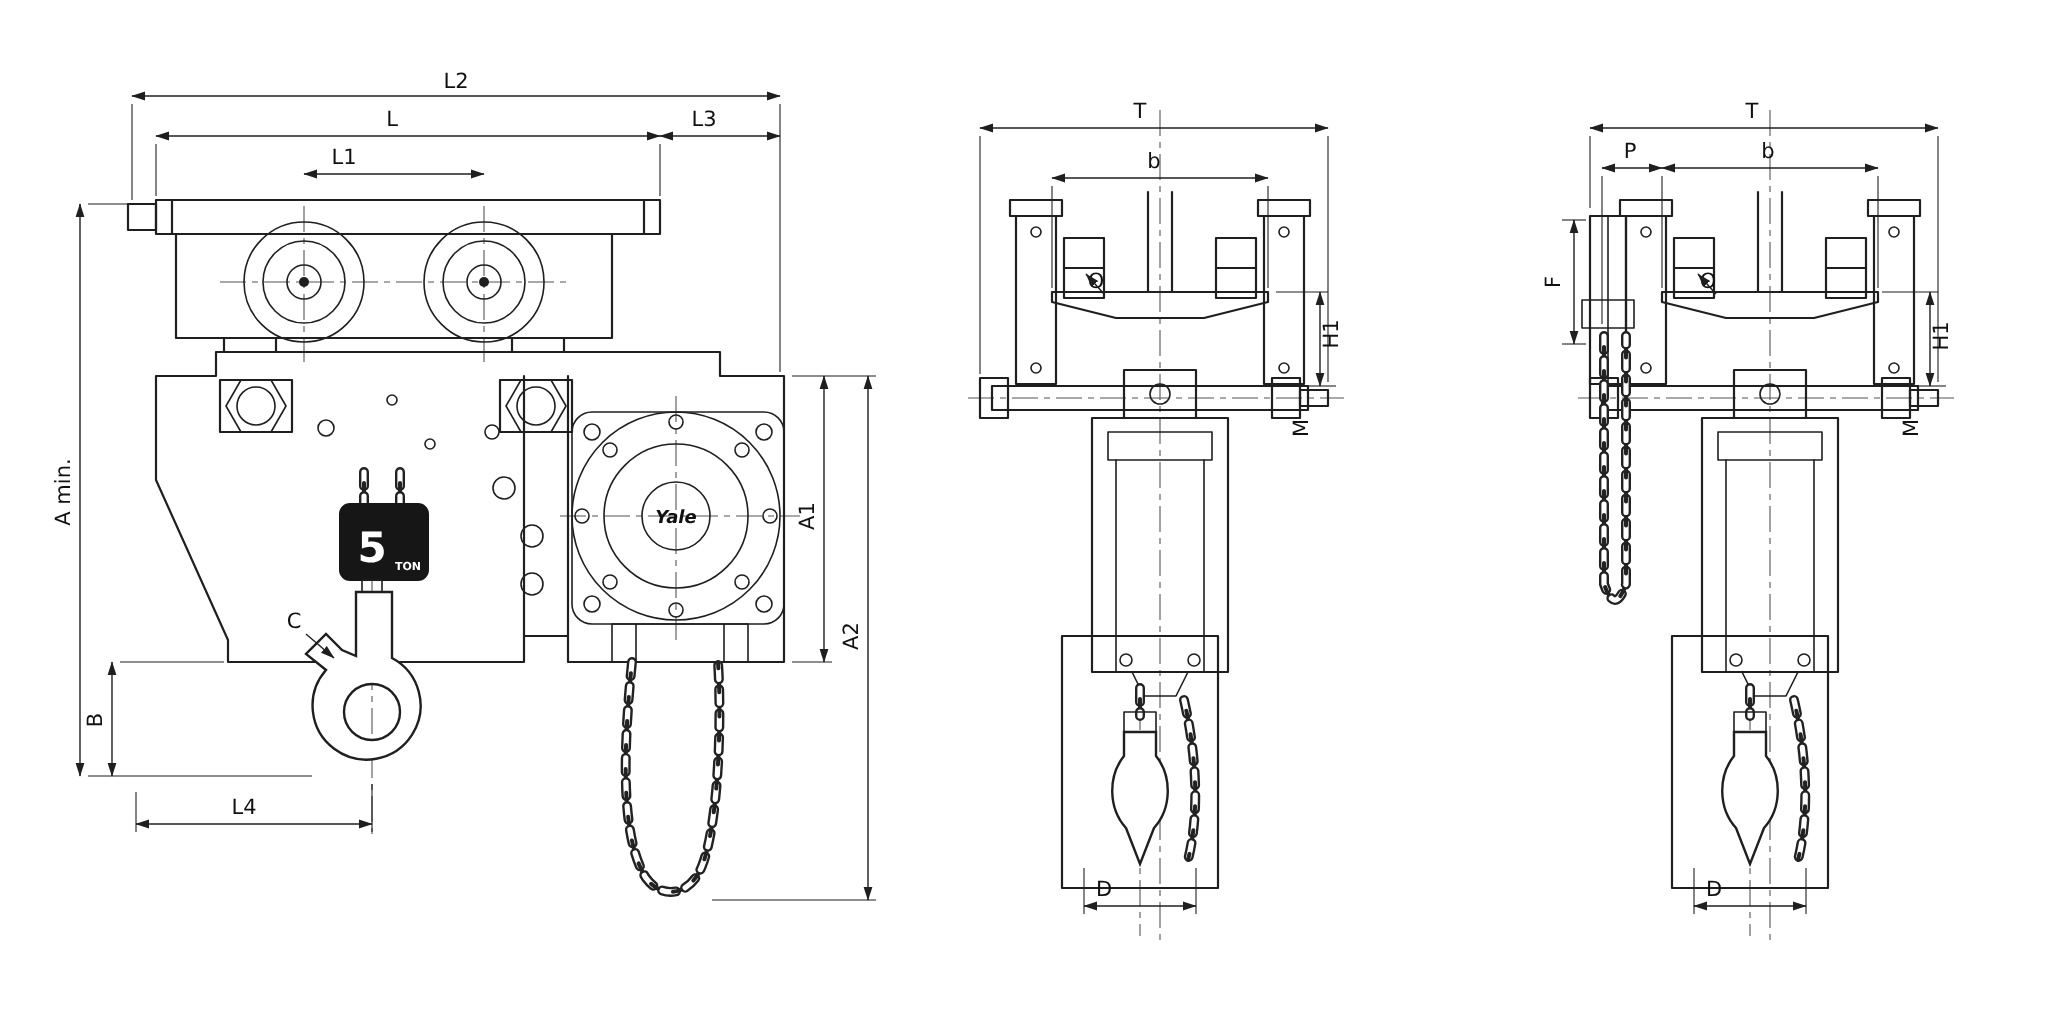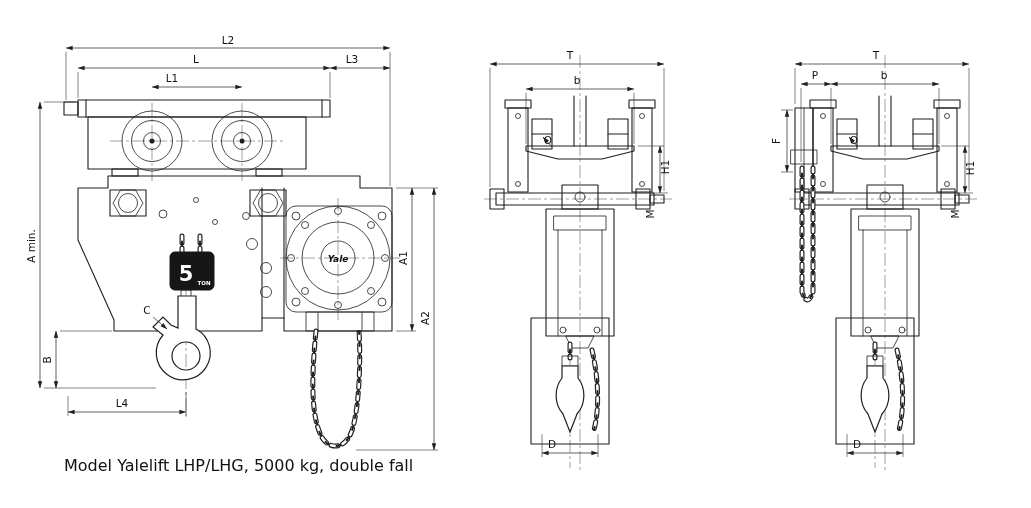--- a/index.html
+++ b/index.html
@@ -374,14 +374,13 @@
       <text class="dimtxt" x="959" y="214" text-anchor="middle" transform="rotate(-90 959 214)">M</text>
 
       <line class="ext" x1="847" y1="434" x2="847" y2="457"></line>
       <line class="ext" x1="903" y1="434" x2="903" y2="457"></line>
       <line class="dim" x1="847" y1="453" x2="903" y2="453"></line>
       <text class="dimtxt" x="857" y="448" text-anchor="middle">D</text>
     </g>
   </g>
 </svg>
 
-<div class="caption">Model Yalelift LHP/LHG, 5000 kg, double fall</div>
 </div>
 
 </body></html>

